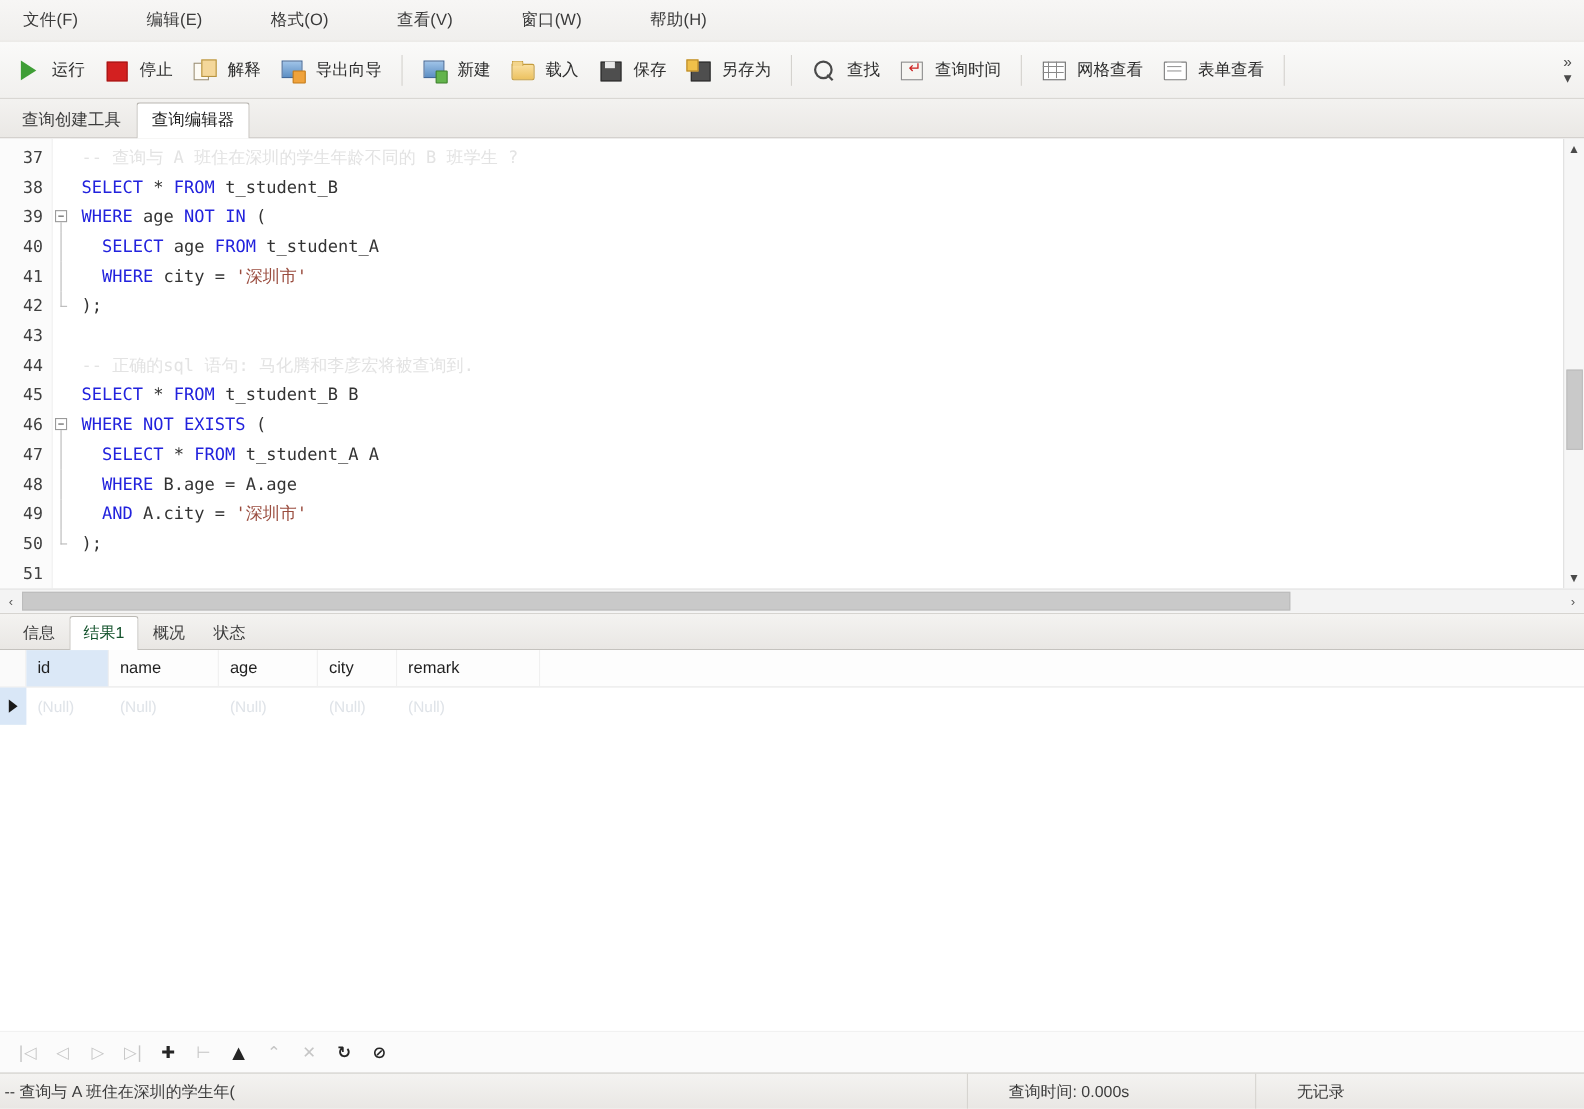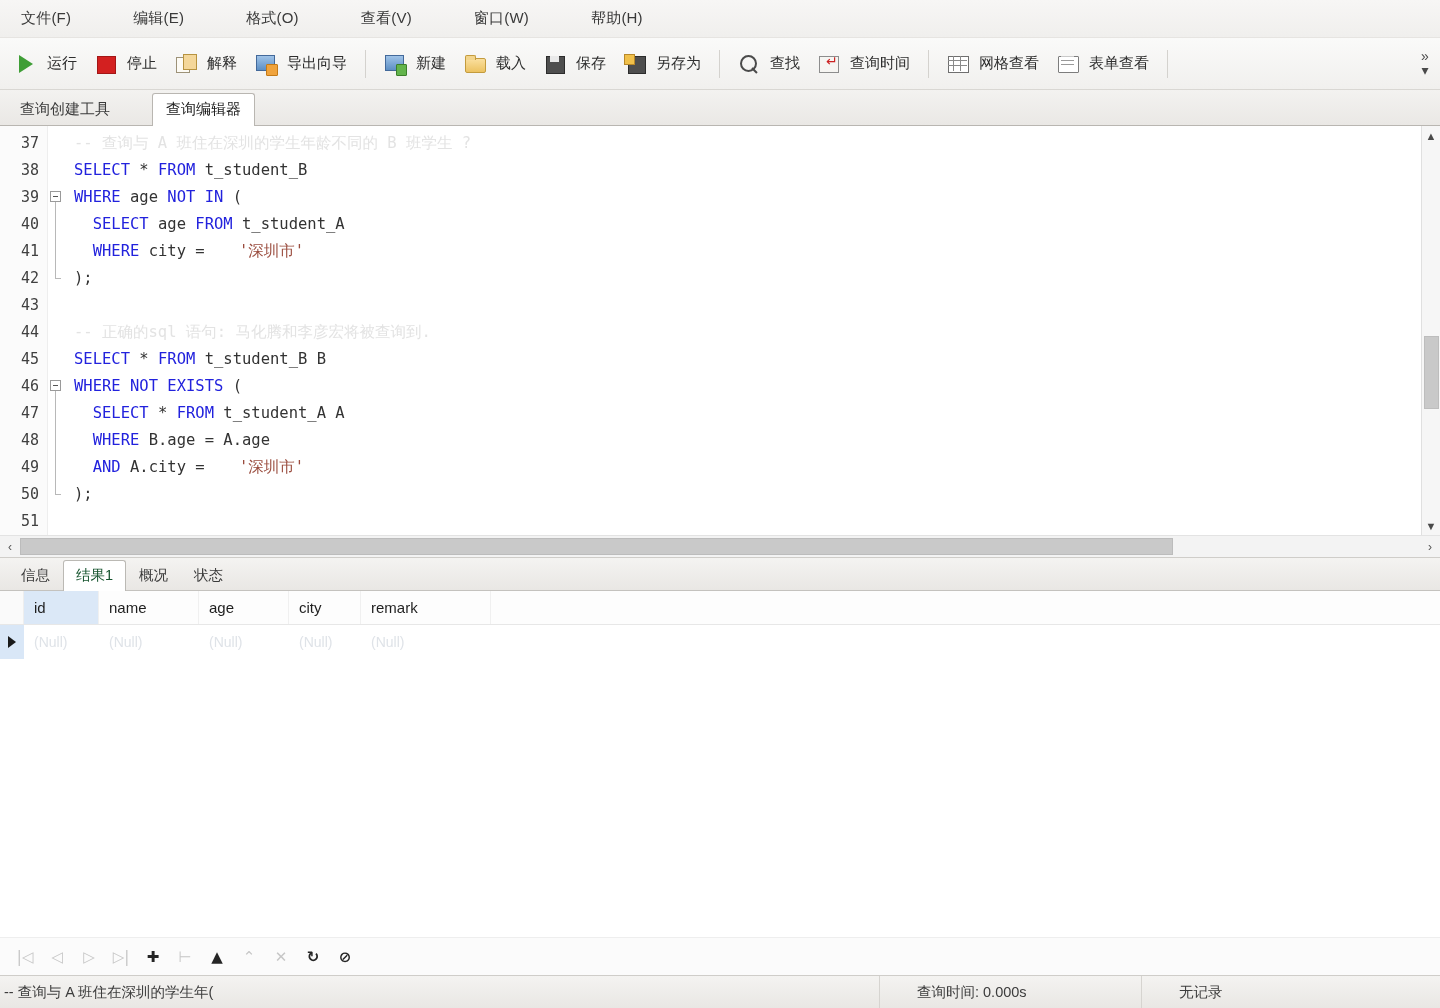--- a/index.html
+++ b/index.html
@@ -152,21 +152,20 @@
   }
   .tb-overflow .chev { font-size:14px; color:#4a4a4a; line-height:9px; }
 
   
   .tabstrip {
     height: 36px; flex: 0 0 36px;
     background: linear-gradient(to bottom,#f3f2f0,#eae8e5);
     display: flex; align-items: flex-end;
     padding-left: 6px;
     border-bottom: 1px solid #b9b6b1;
-    gap: 28px;
   }
   .tab {
     font-size: 15px; color:#3b3b3b;
     padding: 6px 13px 7px;
     border: 1px solid transparent;
     border-bottom: none;
     white-space: nowrap;
     cursor: default;
     position: relative; top:1px;
   }
@@ -209,21 +208,21 @@
   }
   .code {
     flex:1; padding-top:4px; overflow:hidden;
     font-family:"DejaVu Sans Mono","Liberation Mono",monospace;
     font-size:15.5px;
     white-space: pre;
   }
   .code-row { height:27px; line-height:27px; padding-left:10px; }
   .kw  { color:#2222dd; font-weight:normal; }
   .plain { color:#333333; }
-  .str { color:#9a4c3e;margin-left:25px; }
+  .str { color:#9a4c3e; }
   .cmt { color:#e3e3e3; }
   .punc{ color:#333333; }
 
   
   .vscroll {
     position:absolute; right:0; top:0; bottom:0; width:19px;
     background:#f6f6f6; border-left:1px solid #e0e0e0;
     display:flex; flex-direction:column; justify-content:space-between; align-items:center;
   }
   .vs-arrow { height:19px; width:19px; display:flex;align-items:center;justify-content:center;

